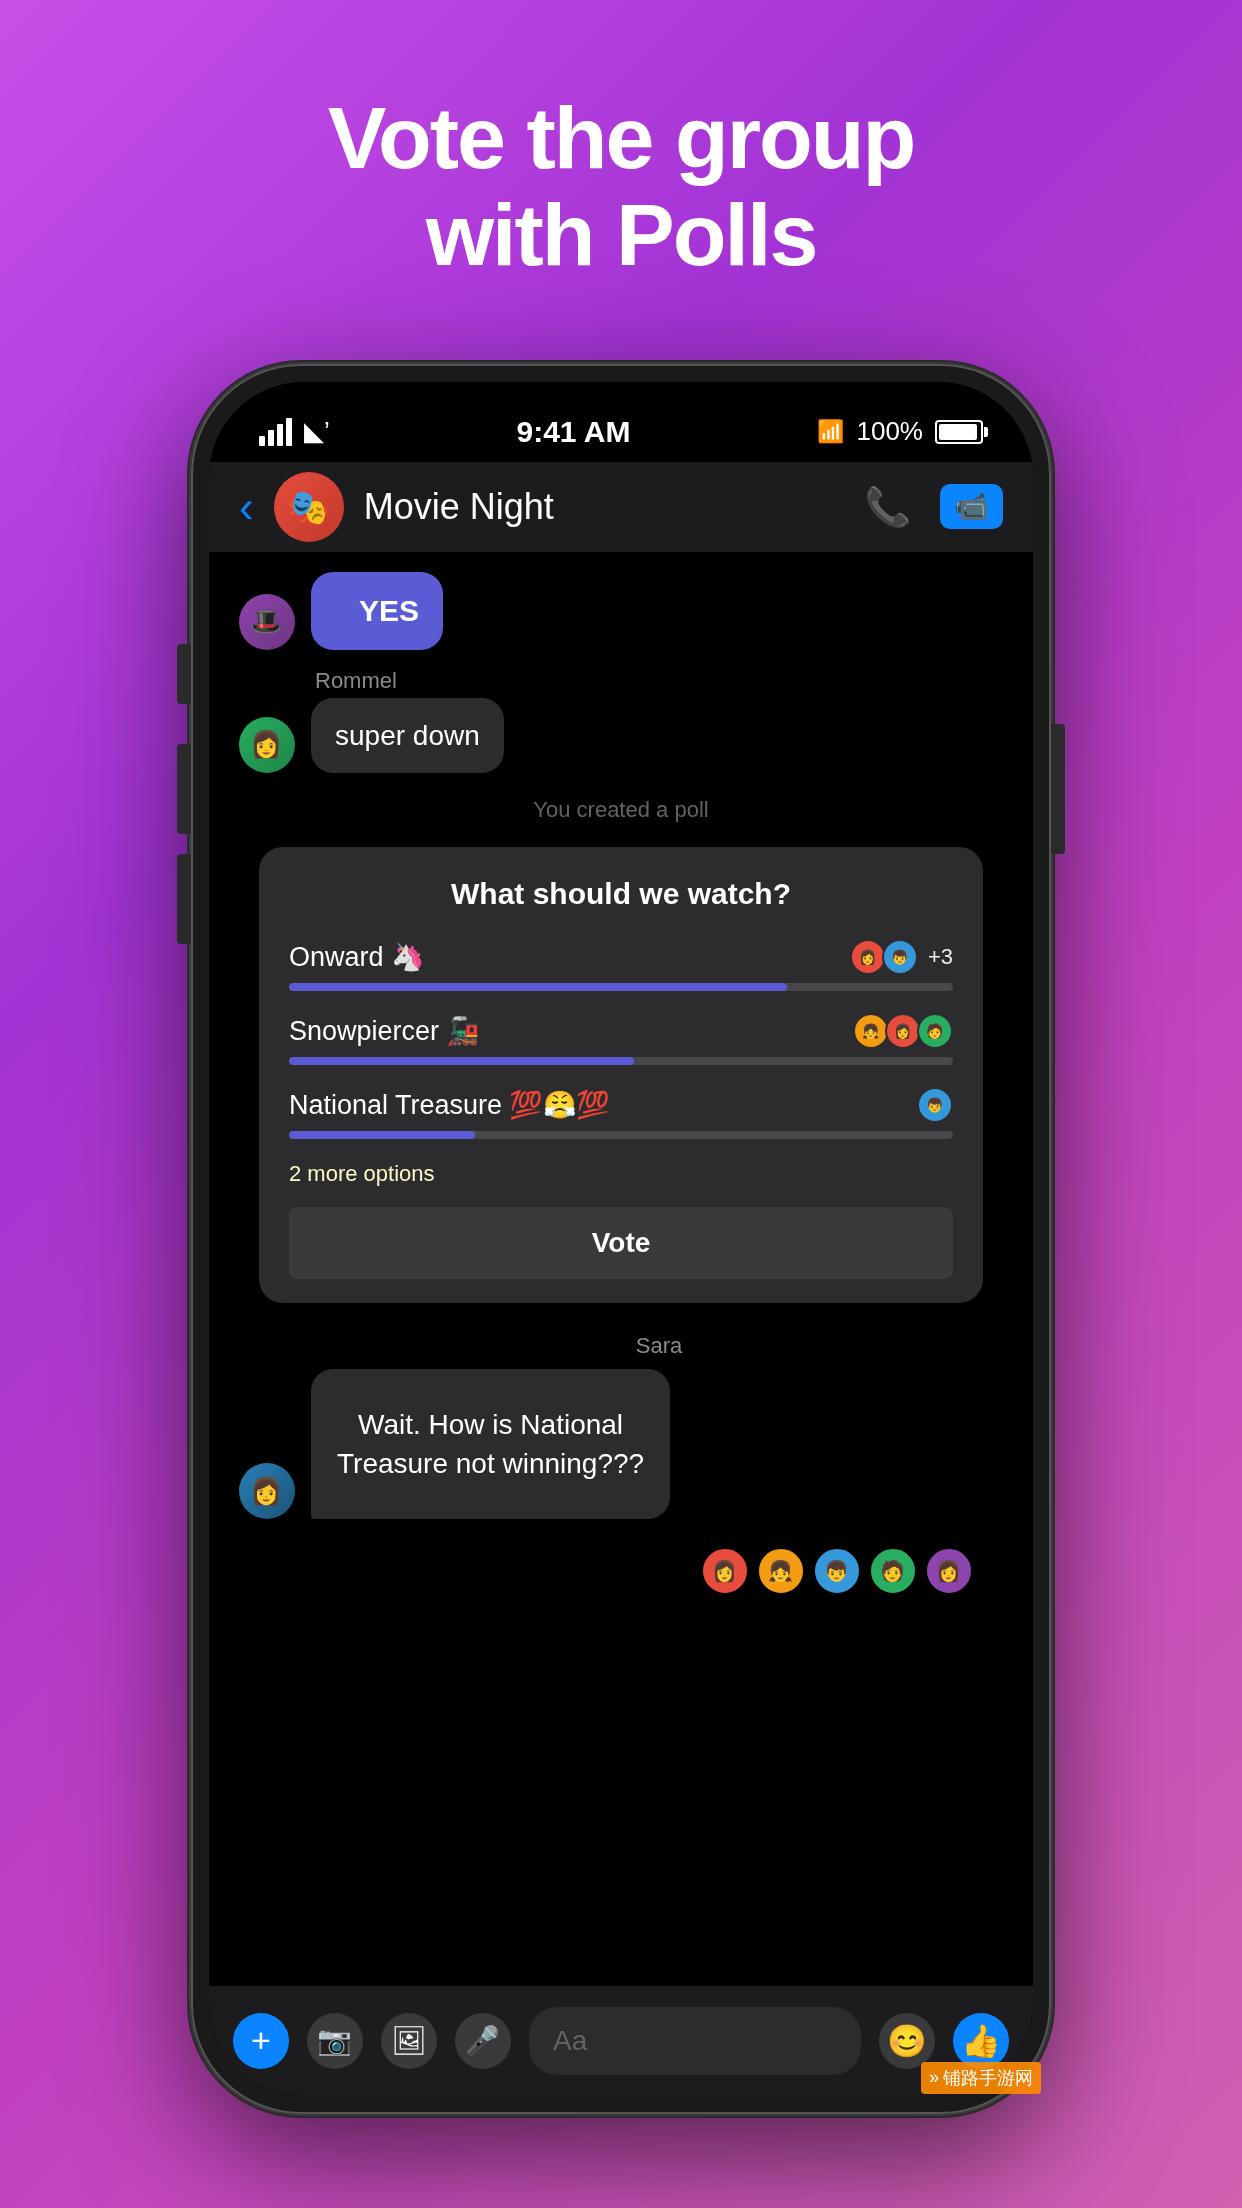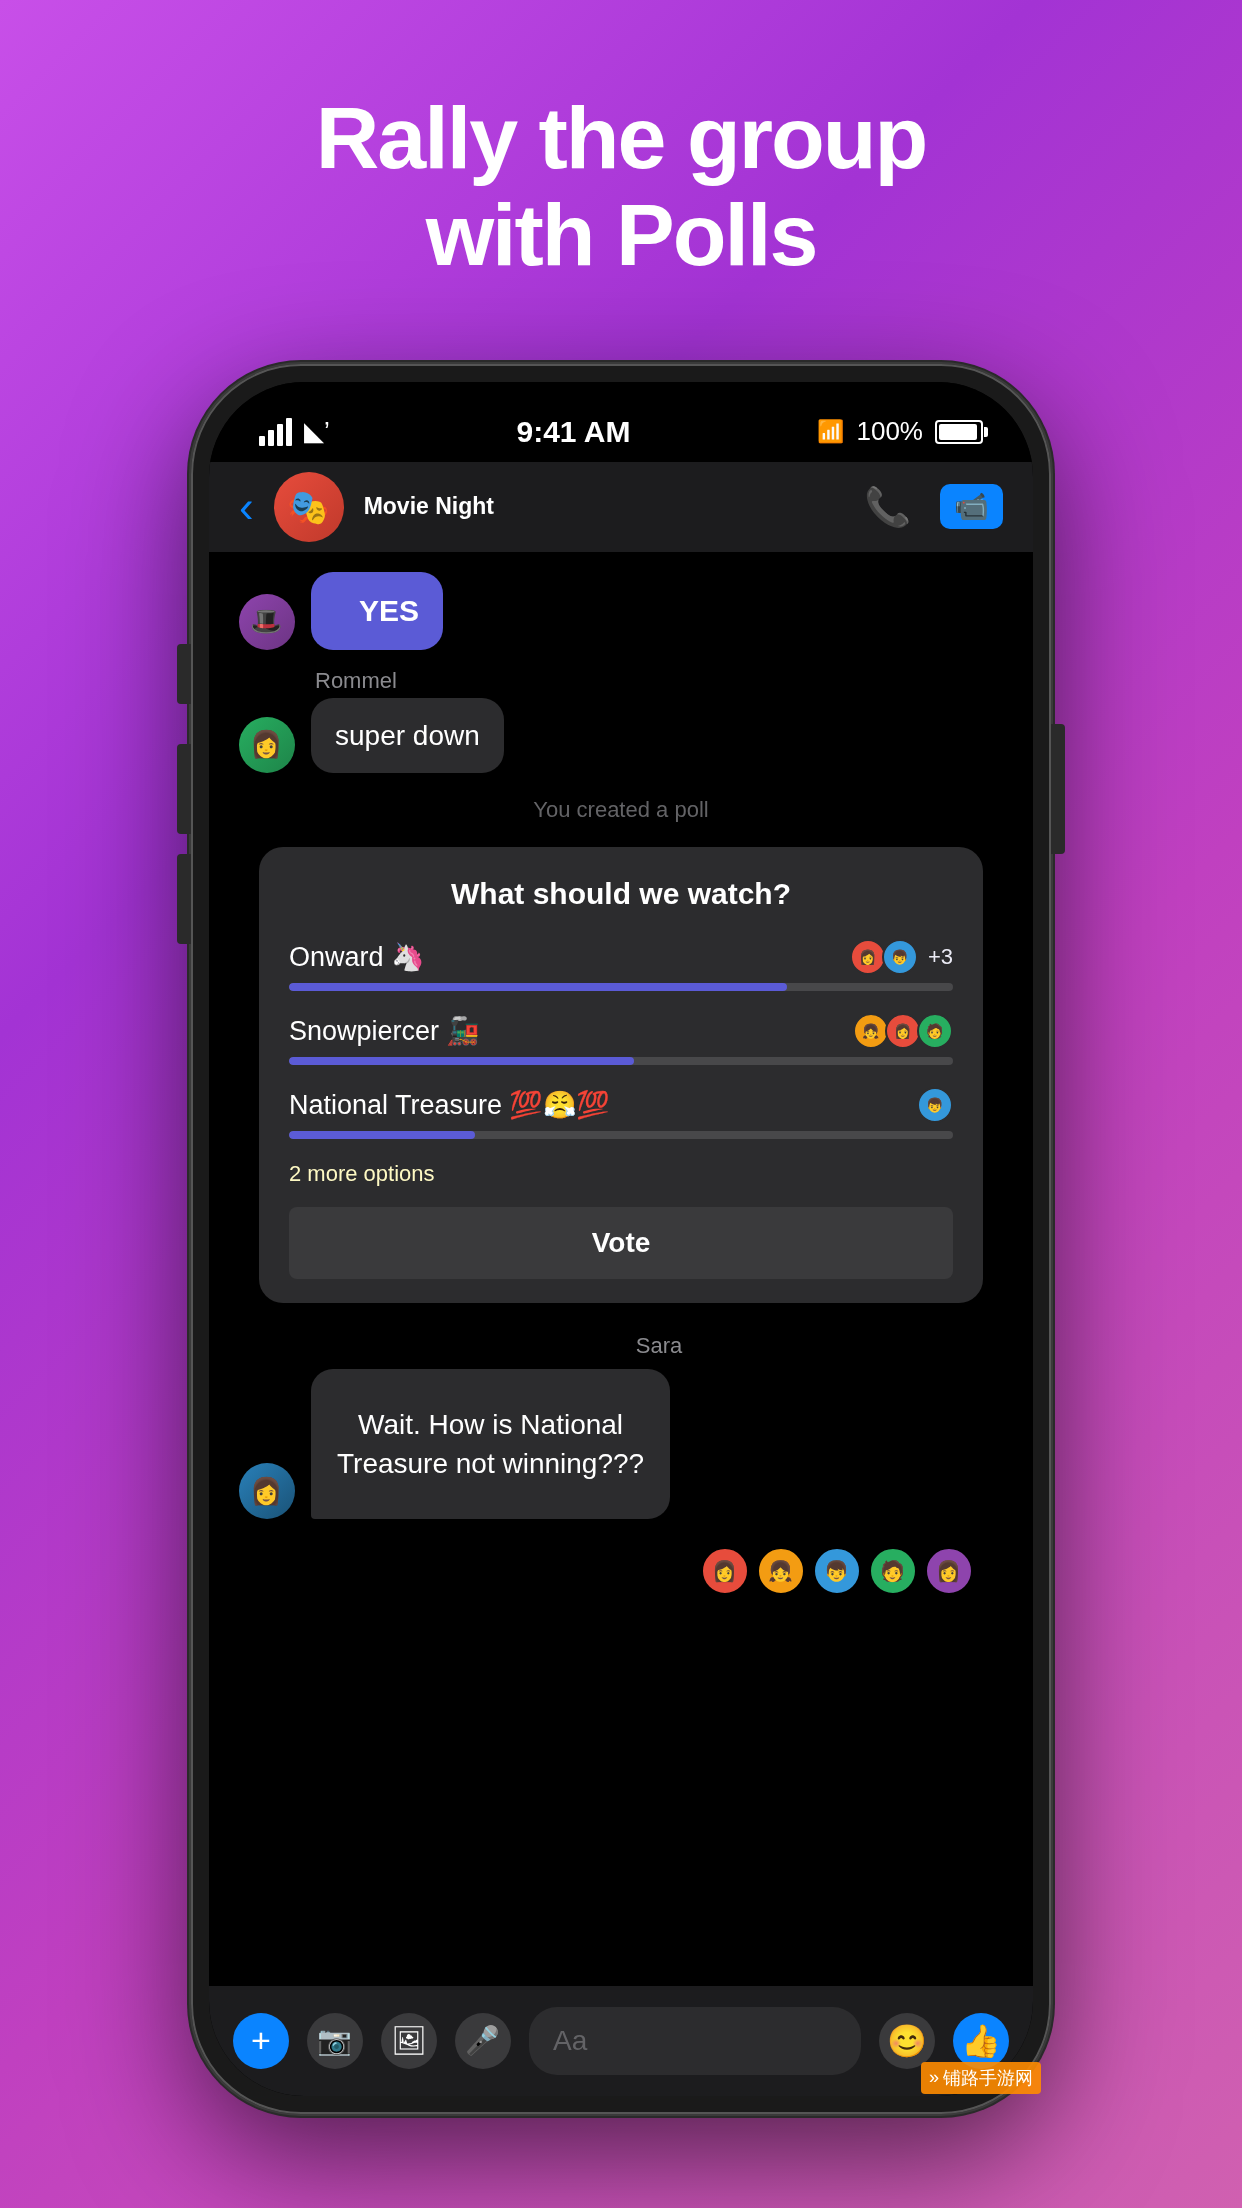--- a/index.html
+++ b/index.html
@@ -185,22 +185,22 @@
       display: flex;
       align-items: center;
       justify-content: center;
       font-size: 32px;
       flex-shrink: 0;
       overflow: hidden;
     }
     .group-name {
       flex: 1;
       color: white;
-      font-size: 23px;
-      font-weight: 700;
+      font-size: 36px;
+      font-weight: 400;
     }
     .header-actions {
       display: flex;
       gap: 28px;
       align-items: center;
     }
 
     
     .chat-area {
       flex: 1;
@@ -416,21 +416,21 @@
       display: flex;
       align-items: center;
       gap: 4px;
     }
   </style>
 </head>
 <body>
 
 <div>
   <div class="hero-text">
-    <span>Rally the group</span><br>
+    <span>Vote the group</span><br>
     <span>with Polls</span>
   </div>
 </div>
 
 <div class="phone-wrapper">
   <div class="phone-outer">
 
     <div class="side-btn-left-top"></div>
     <div class="side-btn-left-mid1"></div>
     <div class="side-btn-left-mid2"></div>

